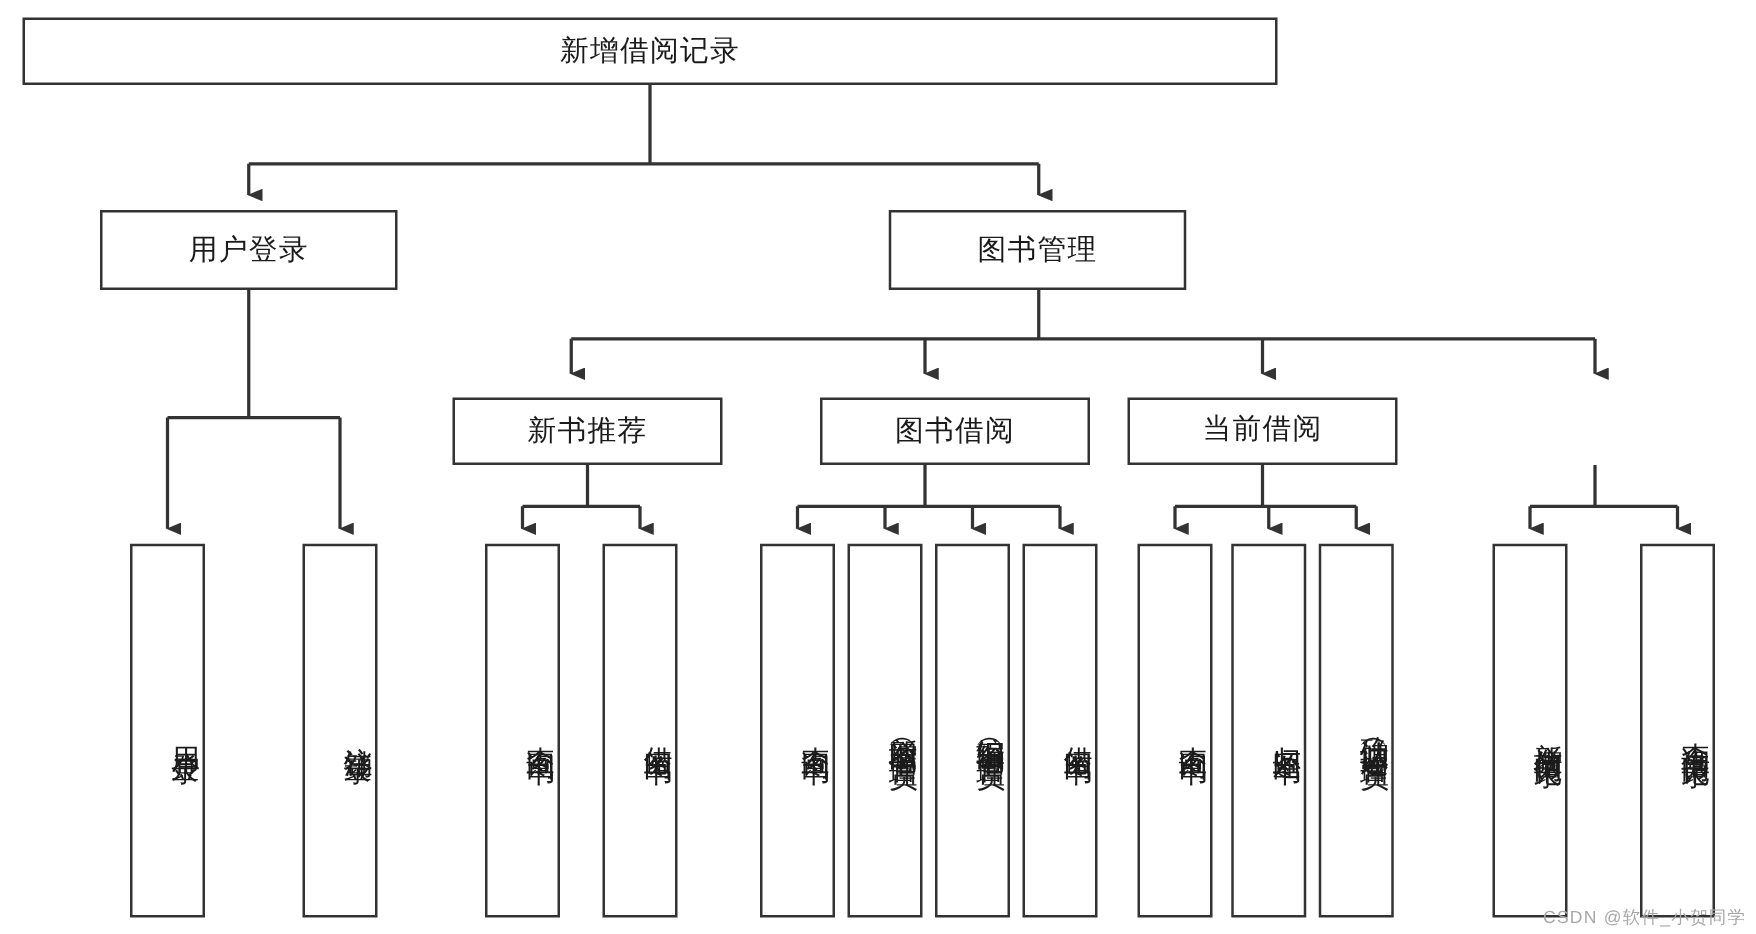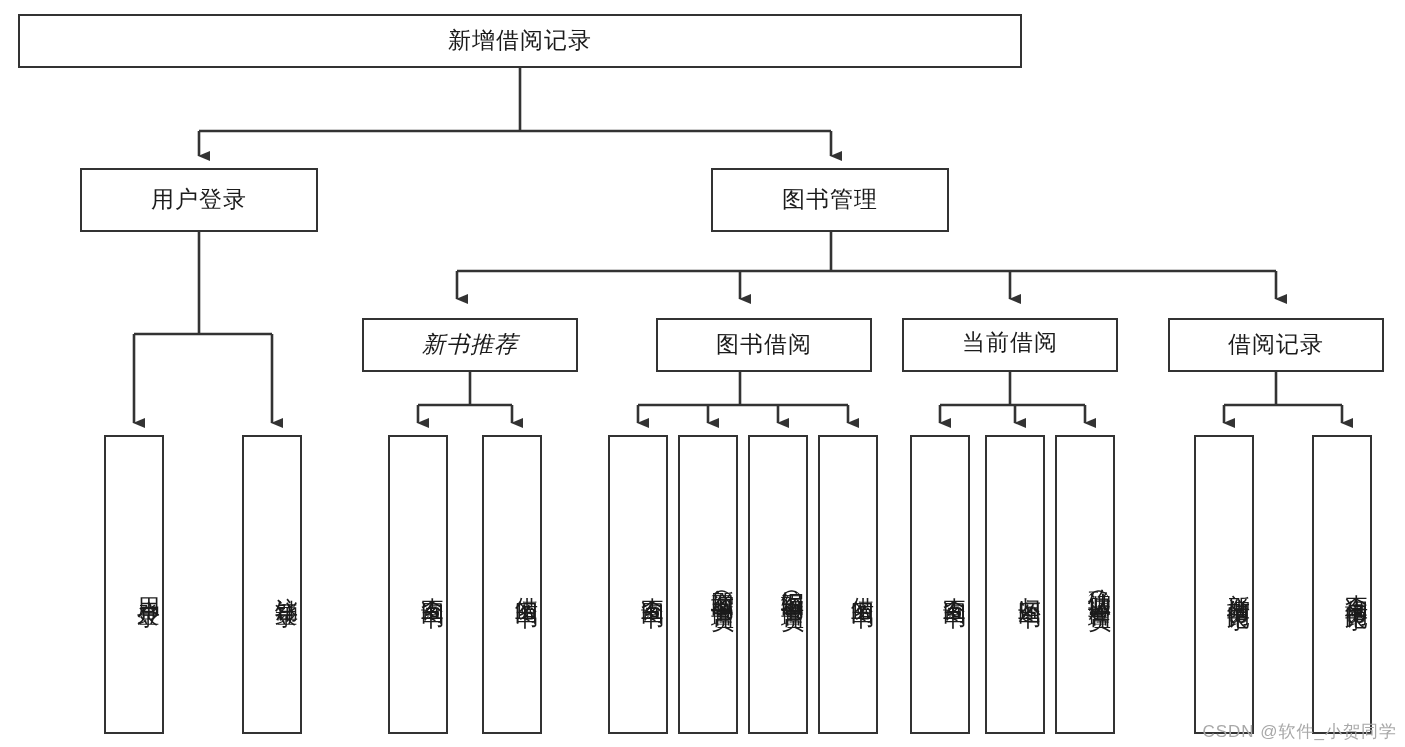--- a/index.html
+++ b/index.html
@@ -56,21 +56,21 @@
     display: block;
     text-align: center;
   }
   .node.v.top .vtext {
     align-self: flex-start;
   }
   .watermark {
     position: absolute;
     right: 8px;
     bottom: 4px;
-    font-size: 17px;
+    font-size: 14px;
     color: #a8a8a8;
     letter-spacing: 1px;
     white-space: nowrap;
   }
 </style>
 </head>
 <body>
 
 <div id="canvas">
 
@@ -128,31 +128,28 @@
     <span>新增借阅记录</span>
   </div>
 
   <div class="node h" style="left:80px; top:168px; width:238px; height:64px;">
     <span>用户登录</span>
   </div>
   <div class="node h" style="left:711px; top:168px; width:238px; height:64px;justify-content:center;">
     <span>图书管理</span>
   </div>
 
-  <div class="node h" style="left:362px; top:318px; width:216px; height:54px;font-style:italic;">
+  <div class="node h" style="left:362px; top:318px; width:216px; height:54px;">
     <span>新书推荐</span>
   </div>
   <div class="node h" style="left:656px; top:318px; width:216px; height:54px;">
     <span>图书借阅</span>
   </div>
   <div class="node h" style="left:902px; top:318px; width:216px; height:54px;font-family:Liberation Mono, monospace;">
     <span>当前借阅</span>
-  </div>
-  <div class="node h" style="left:1168px; top:318px; width:216px; height:54px;">
-    <span>借阅记录</span>
   </div>
 
   <div class="node v" style="left:104px; top:435px; width:60px; height:299px;">
     <span class="vtext">用户登录</span>
   </div>
   <div class="node v" style="left:242px; top:435px; width:60px; height:299px;">
     <span class="vtext">注销登录</span>
   </div>
 
   <div class="node v" style="left:388px; top:435px; width:60px; height:299px;">

